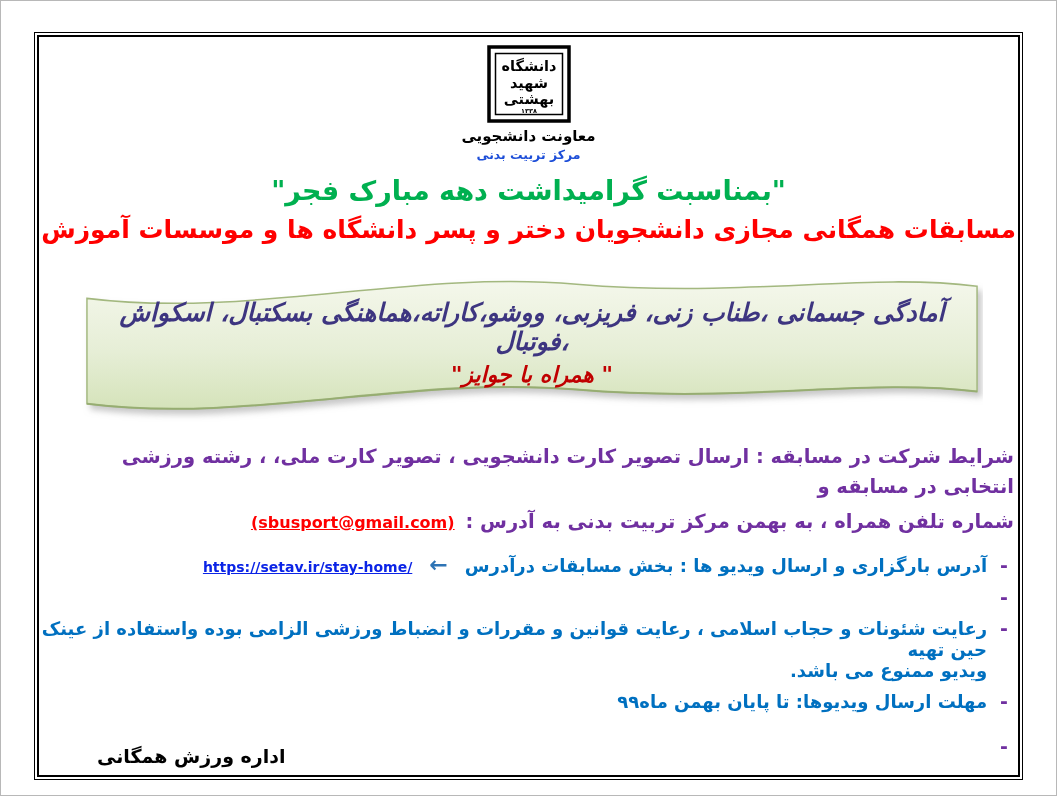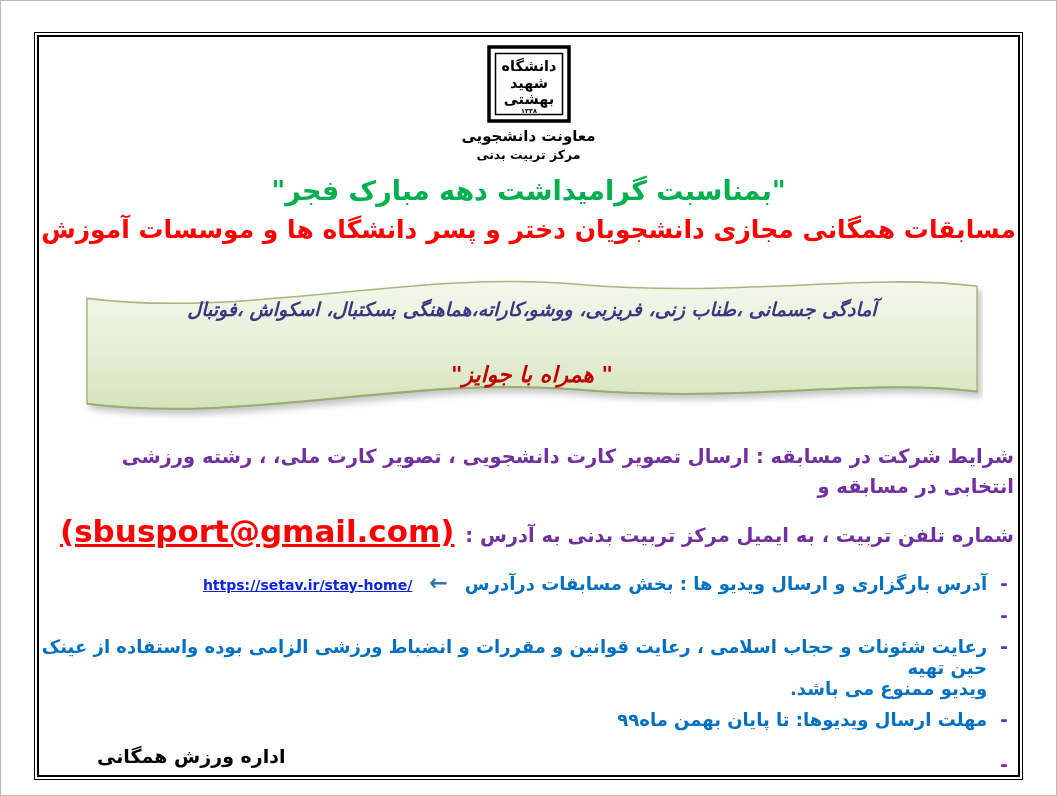--- a/index.html
+++ b/index.html
@@ -12,46 +12,46 @@
     position:absolute;top:31px;left:33px;right:33px;bottom:15px;
     border:1.5px solid #000;padding:2px;box-sizing:border-box;
   }
   .frame-inner{
     width:100%;height:100%;box-sizing:border-box;border:2.5px solid #000;
     position:relative;padding:6px 2px;overflow:hidden;
   }
   .header{text-align:center;margin-top:2px;line-height:1;}
   .logo{display:inline-block;}
   .org1{font-weight:bold;font-size:15px;margin-top:3px;color:#000;}
-  .org2{font-weight:bold;font-size:12.5px;margin-top:5px;color:#000000;}
+  .org2{font-weight:bold;font-size:12.5px;margin-top:5px;color:#1d4ed8;}
   .title-green{
     margin:13px 0 0;text-align:center;font-size:27px;font-weight:bold;
     color:#00B050;direction:rtl;
   }
   .title-red{
     margin:9px 0 0;text-align:center;font-size:25px;font-weight:bold;
     color:#FF0000;direction:rtl;white-space:nowrap;
   }
   .banner{position:relative;height:152px;margin:26px 33px 0 40px;}
   .banner svg.wave{position:absolute;left:0;top:0;width:100%;height:100%;}
   .banner-sports{
     position:absolute;top:28px;left:0;width:100%;text-align:center;direction:rtl;
-    font-style:italic;font-weight:bold;font-size:19px;color:#3d3580;
+    font-style:italic;font-weight:bold;font-size:25px;color:#3d3580;
   }
   .banner-prizes{
     position:absolute;top:92px;left:0;width:100%;text-align:center;direction:rtl;
     font-style:italic;font-weight:bold;font-size:22px;color:#C00000;
   }
   .conditions{
     direction:rtl;text-align:right;margin:20px 2px 0 10px;
     color:#7030A0;font-weight:bold;font-size:19.5px;line-height:1.55;
   }
   .cond-line2{margin-top:5px;}
   .email{
-    color:#FF0000;font-size:31px;font-weight:bold;text-decoration:underline;
+    color:#FF0000;font-size:16px;font-weight:bold;text-decoration:underline;
     display:inline-block;padding:0 4px;cursor:pointer;
   }
   .bullets{
     list-style:none;direction:rtl;margin:15px 0 0;padding:0 8px 0 0;
     color:#0070C0;font-weight:bold;font-size:18px;
   }
   .bullets li{display:flex;align-items:baseline;gap:13px;margin-bottom:9px;}
   .dash{color:#7030A0;flex:none;font-size:19px;}
   .b-text{display:inline;}
   .b-block{flex:1;}
@@ -108,21 +108,21 @@
           <path filter="url(#soft)" fill="url(#wg)" stroke="#a3b87f" stroke-width="1.5" d="M 6,28 C 170,48 330,0 500,14 C 670,28 790,2 904,16 L 904,120 C 790,106 670,132 500,118 C 330,104 170,152 6,132 Z"></path>
           <path fill="none" stroke="#94aa6e" stroke-width="2" opacity="0.85" d="M 904,120 C 790,106 670,132 500,118 C 330,104 170,152 6,132"></path>
         </svg>
         <div class="banner-sports">آمادگی جسمانی ،طناب زنی، فریزبی، ووشو،کاراته،هماهنگی بسکتبال، اسکواش ،فوتبال</div>
         <div class="banner-prizes">"  همراه با جوایز"</div>
       </div>
 
       <div class="conditions">
         <div class="cond-line1">شرایط شرکت در مسابقه : ارسال تصویر کارت دانشجویی ، تصویر کارت ملی، ، رشته ورزشی انتخابی در مسابقه و</div>
         <div class="cond-line2">
-          <span>شماره تلفن تربیت ، به ایمیل مرکز تربیت بدنی به آدرس :</span>
+          <span>شماره تلفن همراه ، به بهمن مرکز تربیت بدنی به آدرس :</span>
           <span class="email" dir="ltr">(sbusport@gmail.com)</span>
         </div>
       </div>
 
       <ul class="bullets">
         <li>
           <span class="dash">-</span>
           <span class="b-text">آدرس بارگزاری و ارسال ویدیو ها : بخش مسابقات درآدرس</span>
           <span class="arrow">←</span>
           <span class="url">https://setav.ir/stay-home/</span>

